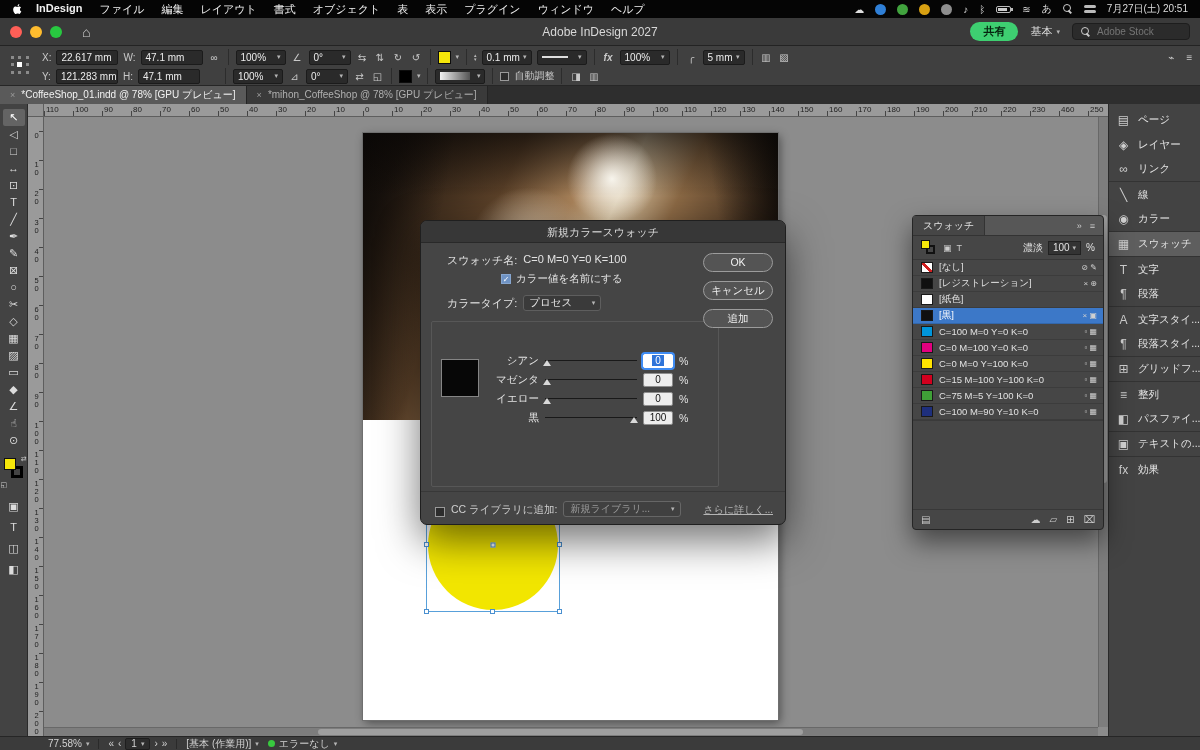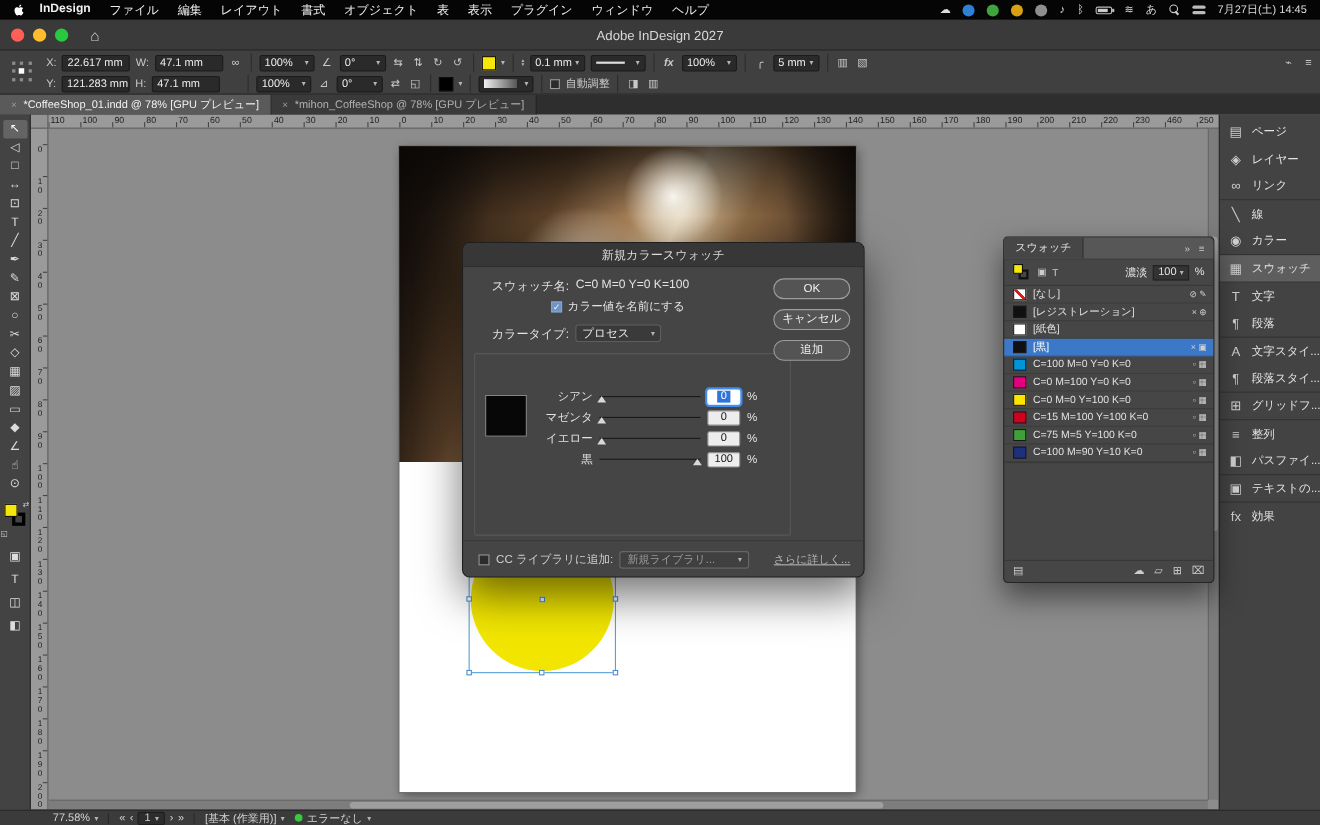--- a/index.html
+++ b/index.html
@@ -154,21 +154,21 @@
 .track{position:relative;width:92px;height:10px;flex:0 0 auto}
 .track::before{content:"";position:absolute;left:0;right:0;top:4px;height:1.5px;background:#191919}
 .thumb{position:absolute;top:4px;width:0;height:0;border-left:4px solid transparent;border-right:4px solid transparent;border-bottom:6px solid #d9d9d9;transform:translateX(-4px)}
 .val{width:30px;height:14px;background:#ededed;border:1px solid #8d8d8d;color:#111;font-size:10px;text-align:center;line-height:12px;border-radius:2px;overflow:hidden}
 .srow.focused .val{background:#fff;border-color:#fff;box-shadow:0 0 0 2px #3f8cf3}
 .srow.focused .selhl{background:#2f74d9;color:#fff;padding:0 3px}
 .unit{font-size:10.5px}
 .btn{position:absolute;right:12px;width:70px;height:19px;border:1px solid #9c9c9c;border-radius:10px;background:#545454;color:#f0f0f0;text-align:center;line-height:17px;font-size:10.5px}
 .btn.ok{top:10px}.btn.cancel{top:38px}.btn.add{top:66px}
 .dlg-sep{position:absolute;left:0;right:0;bottom:34px;height:1px;background:#383838}
-.dlg-foot{position:absolute;left:14px;right:12px;bottom:9px;display:flex;align-items:center;gap:6px;font-size:10.5px;color:#cfcfcf}
+.dlg-foot{position:absolute;left:14px;right:12px;bottom:9px;display:flex;align-items:flex-end;gap:6px;font-size:10.5px;color:#cfcfcf}
 .ccdd{display:inline-flex;align-items:center;justify-content:space-between;gap:6px;background:#404040;border:1px solid #666;border-radius:3px;height:16px;padding:0 6px;width:118px;color:#9a9a9a;font-size:10px}
 .learn{margin-left:auto;color:#b5b5b5;text-decoration:underline;font-size:10px}
 
 
 .statusbar{position:absolute;left:0;right:0;bottom:0;height:14px;background:#3b3b3b;border-top:1px solid #262626;display:flex;align-items:center;gap:9px;padding-left:48px;font-size:10px;color:#d2d2d2;z-index:60}
 .sb-grp{display:flex;align-items:center;gap:4px;white-space:nowrap}
 .sb-sep{width:1px;height:10px;background:#2a2a2a}
 .sb-dot{width:7px;height:7px;border-radius:50%;display:inline-block}
 .navf{display:flex;align-items:center;gap:4px;background:#2d2d2d;border:1px solid #1e1e1e;height:12px;padding:0 5px;border-radius:2px}
 </style>
@@ -207,30 +207,41 @@
       <span class="battery">
           <i></i>
         </span>
       <span>≋</span>
       <span>あ</span>
       <span class="mag"></span>
       <span class="cc-toggles">
           <i></i>
           <i></i>
         </span>
-      <span>7月27日(土) 14:45</span>
+      <span>7月27日(土) 20:51</span>
     </div>
   </div>
 
   <div class="titlebar">
     <span class="tl red"></span>
     <span class="tl yel"></span>
     <span class="tl grn"></span>
     <span class="home">⌂</span>
     <div class="tb-title">Adobe InDesign 2027</div>
+    <div class="tb-right">
+      <span class="share" style="background: rgb(62, 207, 113);">共有</span>
+      <span class="ws">
+          <span>基本</span>
+          <span class="dd">▾</span>
+        </span>
+      <span class="stock">
+          <span class="mag"></span>
+          <input placeholder="Adobe Stock" style="">
+        </span>
+    </div>
   </div>
 
   <div class="cpanel">
     <div class="refgrid">
         <i></i>
         <i></i>
         <i></i>
         <i></i>
         <i class="c"></i>
         <i></i>

